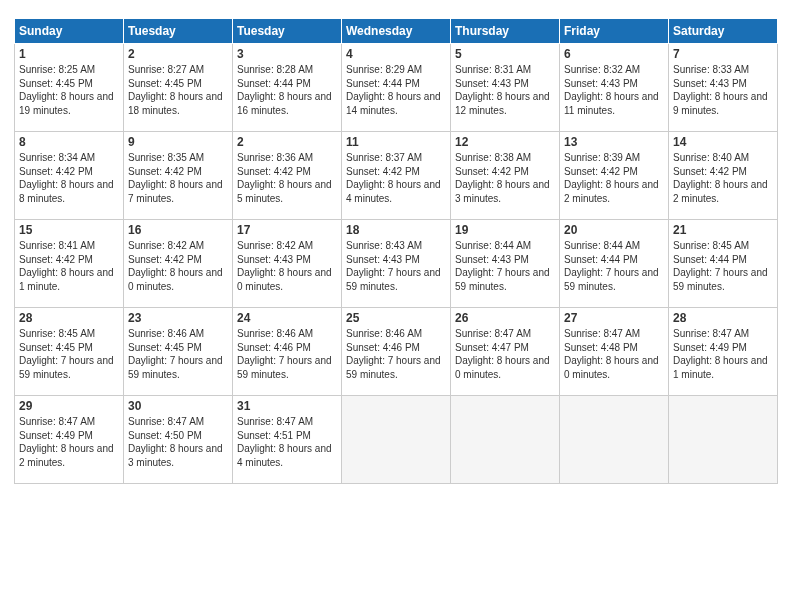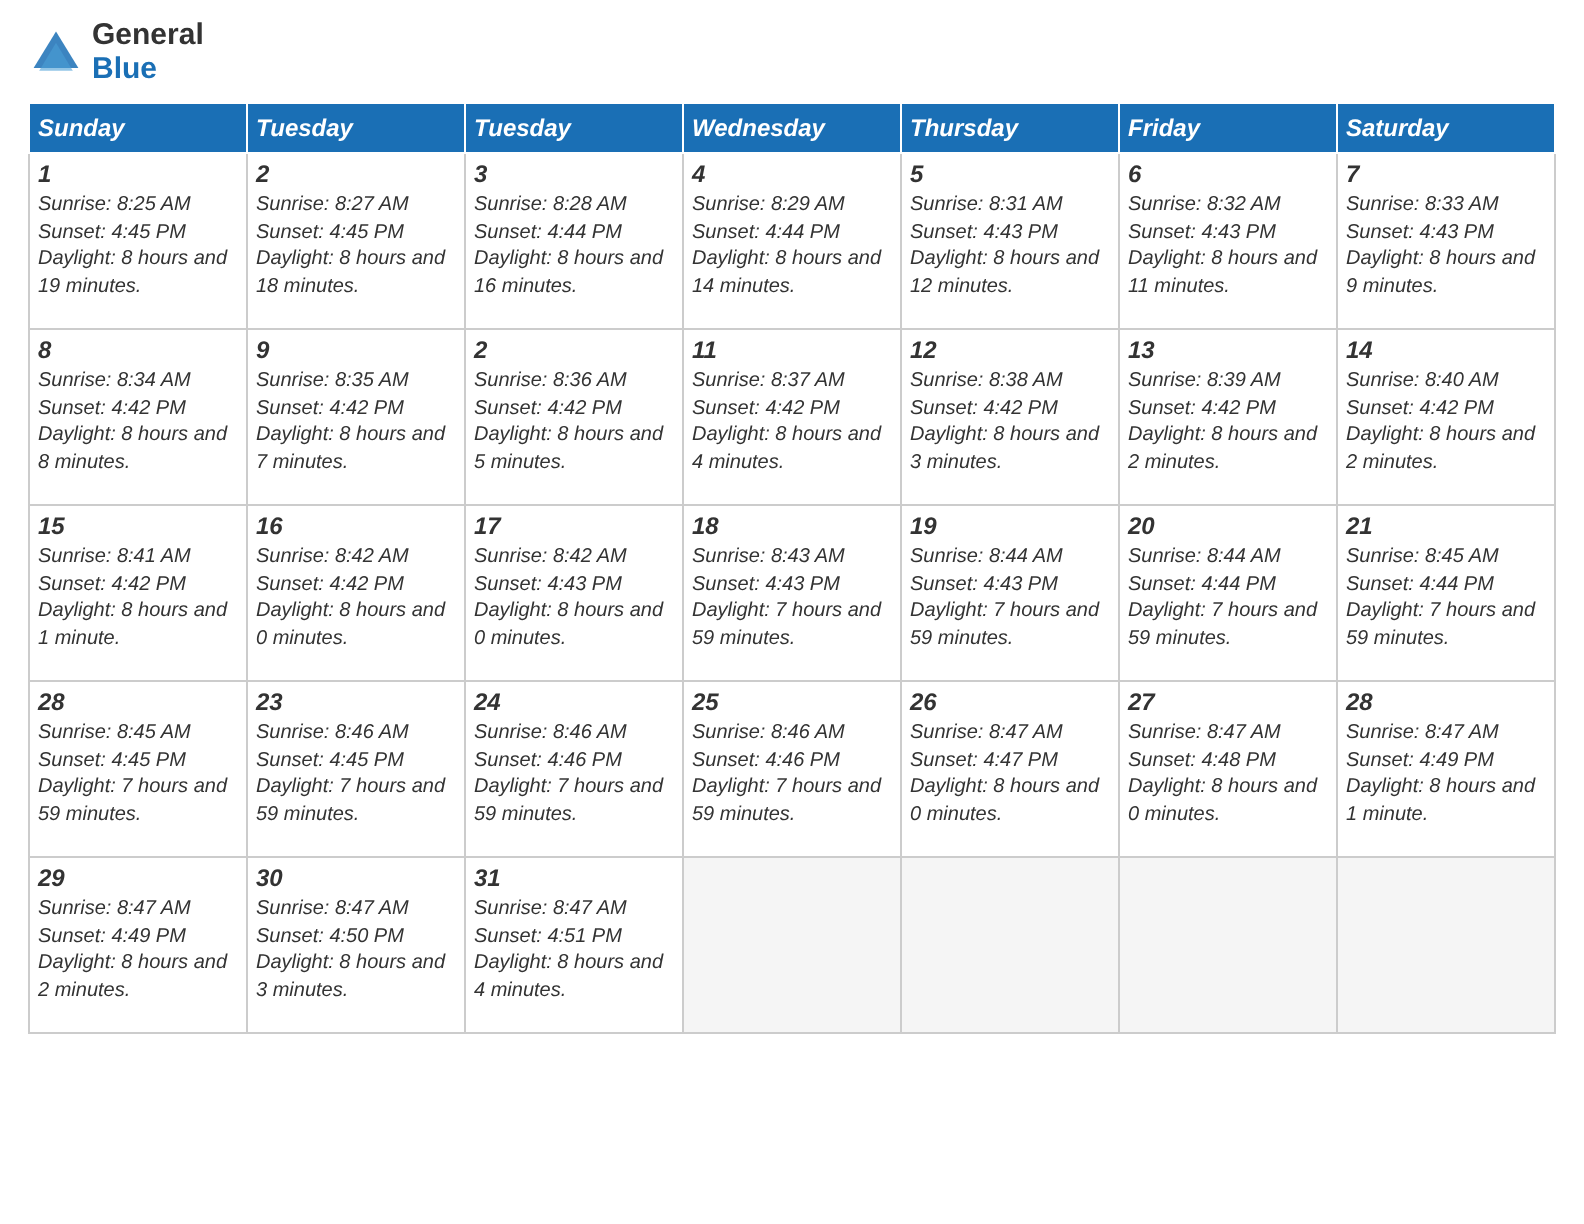--- a/index.html
+++ b/index.html
@@ -55,21 +55,20 @@
       color: #333;
     }
     .location {
       font-size: 13px;
       color: #555;
     }
     .calendar {
       width: 100%;
       border-collapse: collapse;
       table-layout: fixed;
-      font-style: italic;
     }
     .calendar th {
       background: #1a6fb5;
       color: #fff;
       font-size: 12px;
       font-weight: bold;
       padding: 5px 4px;
       text-align: left;
       border: 1px solid #fff;
     }
@@ -95,30 +94,20 @@
       font-size: 10px;
       line-height: 1.35;
       color: #333;
     }
   </style>
 </head>
 <body>
 
 <div class="page">
   <div class="header">
-    <div class="logo">
-      <svg class="logo-icon" viewBox="0 0 40 40" xmlns="http://www.w3.org/2000/svg">
-        <polygon points="20,4 36,30 4,30" fill="#1a6fb5" opacity="0.85"></polygon>
-        <polygon points="20,12 32,32 8,32" fill="#4a9fd5" opacity="0.6"></polygon>
-      </svg>
-      <div class="logo-text">
-        <span class="logo-general">General</span>
-        <span class="logo-blue">Blue</span>
-      </div>
-    </div>
     <div class="title-block">
     </div>
   </div>
 
   <table class="calendar">
     <thead>
       <tr>
         <th>Sunday</th>
         <th>Tuesday</th>
         <th>Tuesday</th>

